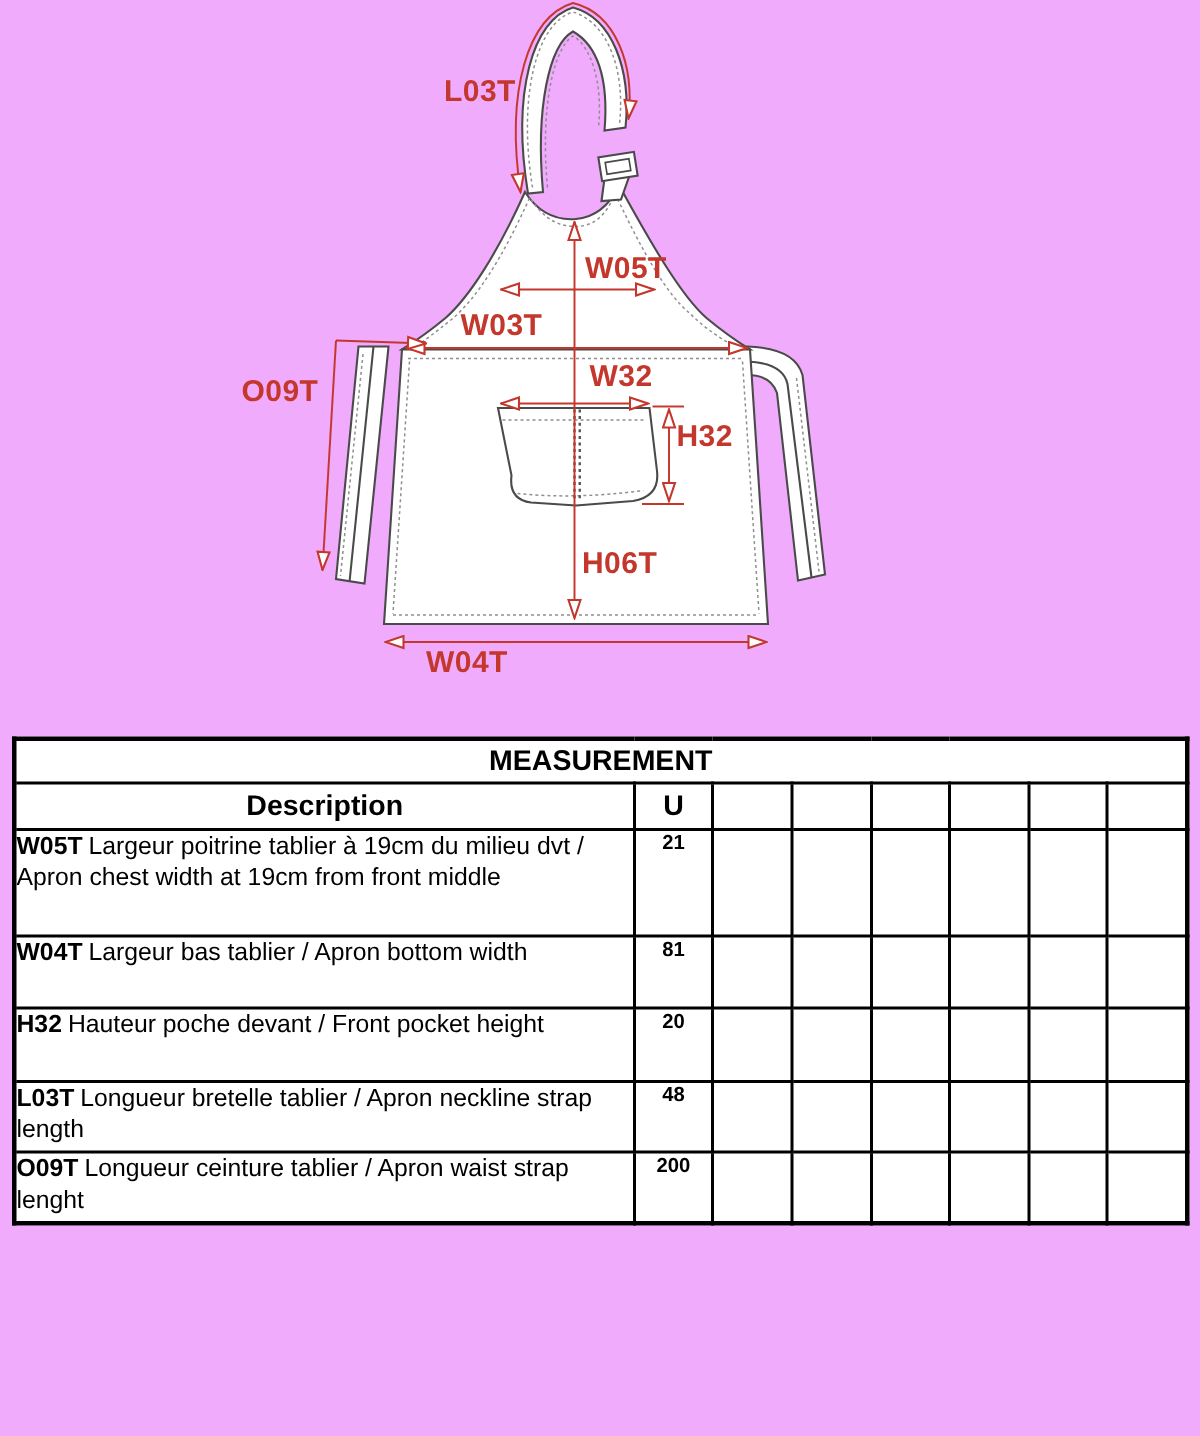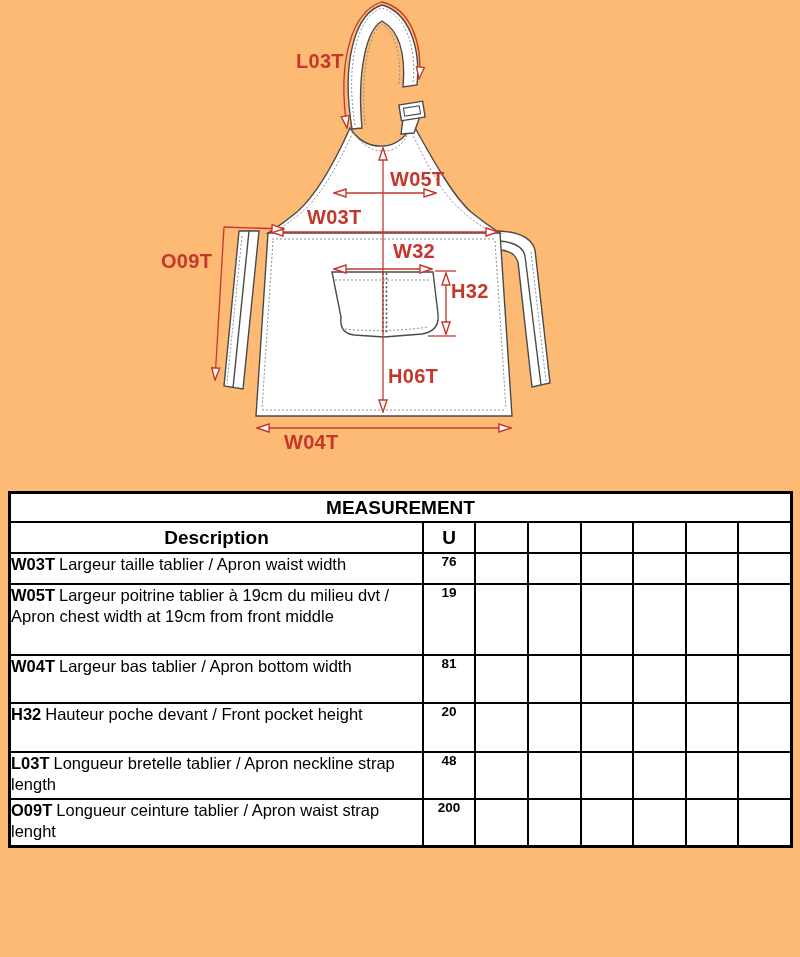--- a/index.html
+++ b/index.html
@@ -2,21 +2,21 @@
 <html style="--red: #c4372d; --ink: #4a4a4a;"><head>
 <meta charset="utf-8">
 <style>
   :root{
     --red:#c4372d;
     --ink:#4a4a4a;
     --stitch:#8f8f8f;
   }
   html,body{margin:0;padding:0;background:#fff;}
   .page{
-    position:relative;width:800px;height:957px;background:#fdba74;
+    position:relative;width:800px;height:957px;background:#f0abfc;
     font-family:"Liberation Sans", sans-serif;color:#000;overflow:hidden;
   }
   .diagram{position:absolute;top:0;left:0;width:800px;height:491px;}
   .diagram svg{position:absolute;top:0;left:0;}
   .dim-label{
     position:absolute;color:var(--red);font-weight:bold;font-size:20px;
     line-height:20px;white-space:nowrap;letter-spacing:.3px;
   }
   
   .ink{stroke:var(--ink);stroke-width:1.4;fill:none;}
@@ -152,33 +152,23 @@
           <th>U</th>
           <th></th>
           <th></th>
           <th></th>
           <th></th>
           <th></th>
           <th></th>
         </tr>
       </thead>
       <tbody>
-        <tr style="height:31px">
-          <td class="desc"><b>W03T</b><span>Largeur taille tablier / Apron waist width</span></td>
-          <td class="val">76</td>
-          <td class="empty"></td>
-            <td class="empty"></td>
-            <td class="empty"></td>
-            <td class="empty"></td>
-            <td class="empty"></td>
-            <td class="empty"></td>
-        </tr>
         <tr style="height:71px">
           <td class="desc"><b>W05T</b><span>Largeur poitrine tablier à 19cm du milieu dvt / Apron chest width at 19cm from front middle</span></td>
-          <td class="val">19</td>
+          <td class="val">21</td>
           <td class="empty"></td>
             <td class="empty"></td>
             <td class="empty"></td>
             <td class="empty"></td>
             <td class="empty"></td>
             <td class="empty"></td>
         </tr>
         <tr style="height:48px">
           <td class="desc"><b>W04T</b><span>Largeur bas tablier / Apron bottom width</span></td>
           <td class="val">81</td>

